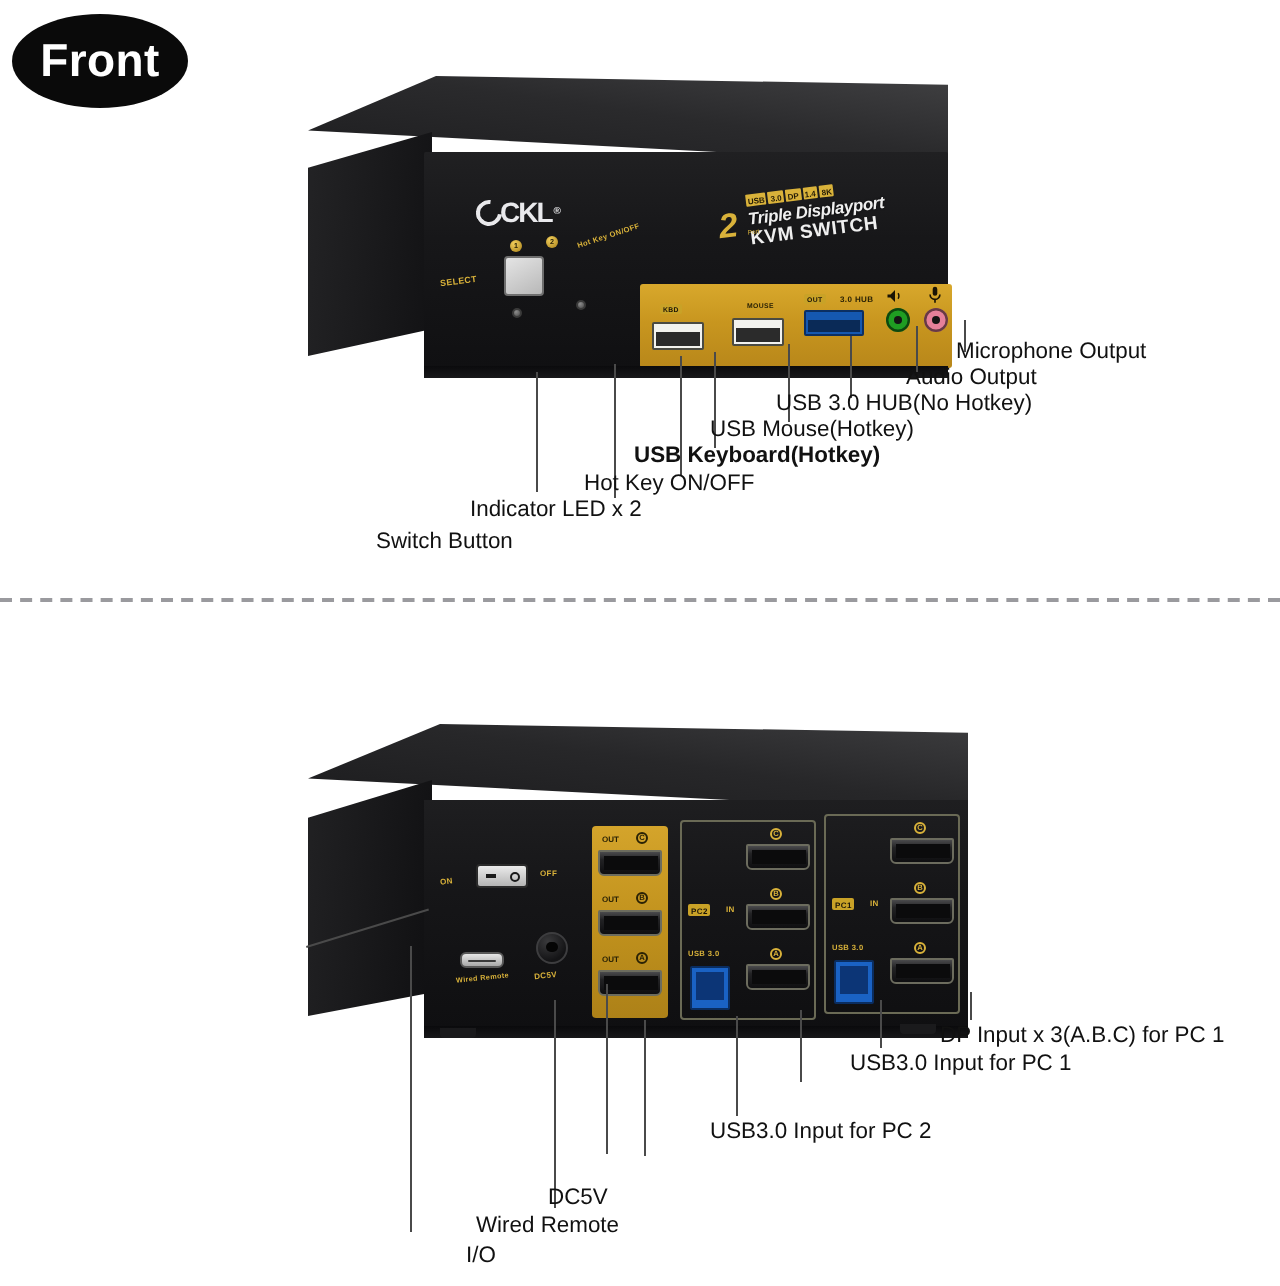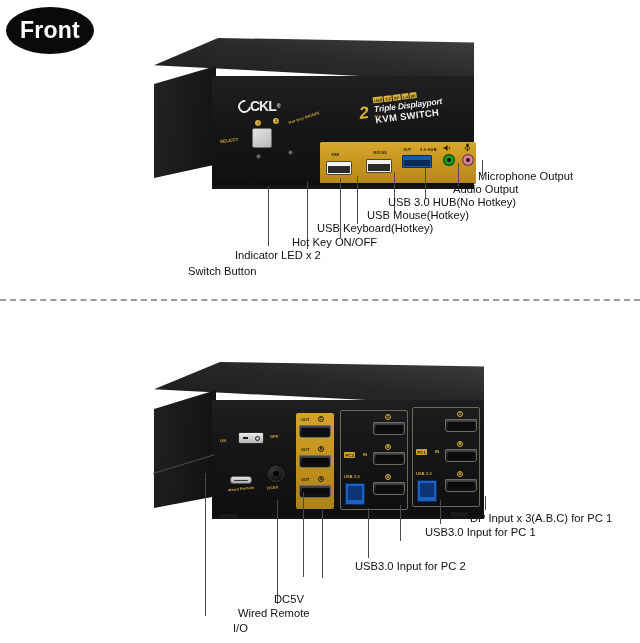--- a/index.html
+++ b/index.html
@@ -355,22 +355,22 @@
   <div class="cline" style="left:340px; top:178px; height:60px;"></div>
   <div class="cline" style="left:357px; top:176px; height:48px;"></div>
   <div class="cline" style="left:394px; top:172px; height:39px;"></div>
   <div class="cline" style="left:425px; top:168px; height:31px;"></div>
   <div class="cline" style="left:458px; top:163px; height:23px;"></div>
   <div class="cline" style="left:482px; top:160px; height:16px;"></div>
 
   <div class="clabel" style="left:188px; top:265px;">Switch Button</div>
   <div class="clabel" style="left:235px; top:249px;">Indicator LED x 2</div>
   <div class="clabel" style="left:292px; top:236px;">Hot Key ON/OFF</div>
-  <div class="clabel" style="left:317px; top:222px;">USB Keyboard(Hotkey)</div>
-  <div class="clabel" style="left:355px; top:209px;margin-left:12px;">USB Mouse(Hotkey)</div>
+  <div class="clabel" style="left:317px; top:222px;font-weight:bold;">USB Keyboard(Hotkey)</div>
+  <div class="clabel" style="left:355px; top:209px;">USB Mouse(Hotkey)</div>
   <div class="clabel" style="left:388px; top:196px;">USB 3.0 HUB(No Hotkey)</div>
   <div class="clabel" style="left:453px; top:183px;">Audio Output</div>
   <div class="clabel" style="left:478px; top:170px;">Microphone Output</div>
 
   <div class="divider"></div>
 
 
   <div class="device" id="back-device">
     <div class="top-lid"></div>
     <div class="side-wall"></div>

